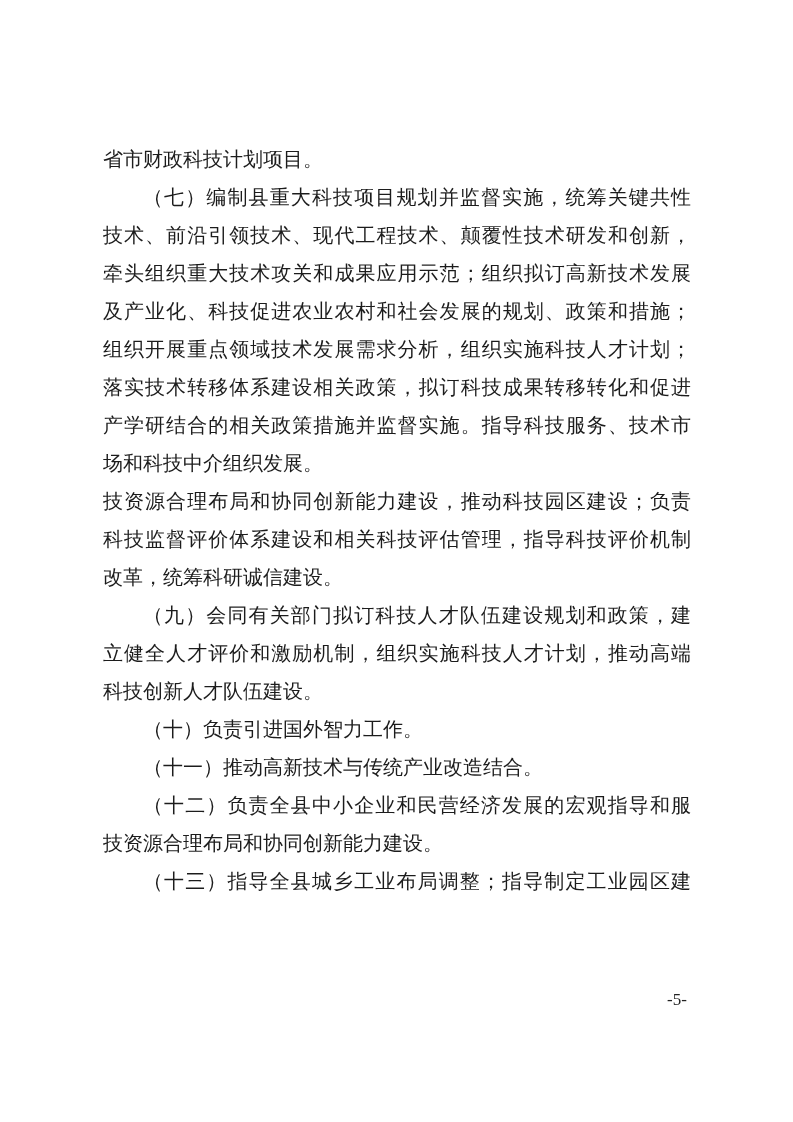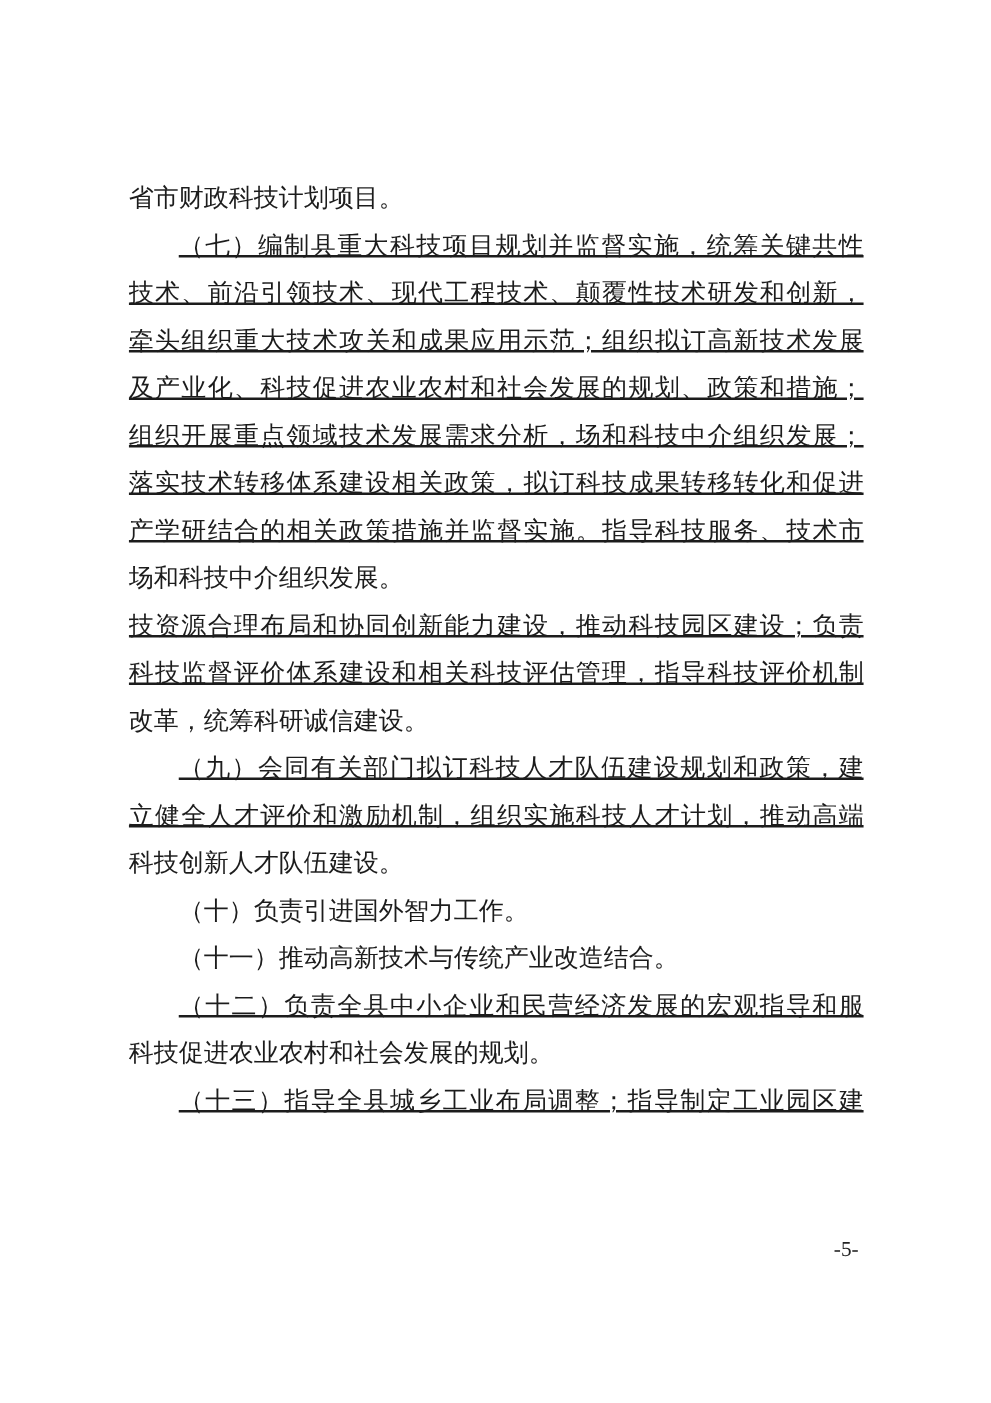--- a/index.html
+++ b/index.html
@@ -27,21 +27,20 @@
     line-height: 38px;
     font-size: 20px;
     white-space: nowrap;
     overflow: hidden;
     text-align: left;
   }
   .text-line.fill {
     white-space: normal;
     text-align: justify;
     text-align-last: justify;
-    text-decoration: underline;
   }
   .text-line.indent {
     text-indent: 2em;
   }
   .page-number {
     position: absolute;
     left: 652px;
     top: 990px;
     width: 50px;
     text-align: center;
@@ -54,30 +53,30 @@
 </head>
 <body>
 
 <div class="page">
   <div class="doc-body" id="doc-body">
       <div class="text-line">省市财政科技计划项目。</div>
       <div class="text-line fill indent">（七）编制县重大科技项目规划并监督实施，统筹关键共性</div>
       <div class="text-line fill">技术、前沿引领技术、现代工程技术、颠覆性技术研发和创新，</div>
       <div class="text-line fill">牵头组织重大技术攻关和成果应用示范；组织拟订高新技术发展</div>
       <div class="text-line fill">及产业化、科技促进农业农村和社会发展的规划、政策和措施；</div>
-      <div class="text-line fill">组织开展重点领域技术发展需求分析，场和科技中介组织发展；</div>
+      <div class="text-line fill">组织开展重点领域技术发展需求分析，组织实施科技人才计划；</div>
       <div class="text-line fill">落实技术转移体系建设相关政策，拟订科技成果转移转化和促进</div>
       <div class="text-line fill">产学研结合的相关政策措施并监督实施。指导科技服务、技术市</div>
       <div class="text-line">场和科技中介组织发展。</div>
       <div class="text-line fill">技资源合理布局和协同创新能力建设，推动科技园区建设；负责</div>
       <div class="text-line fill">科技监督评价体系建设和相关科技评估管理，指导科技评价机制</div>
       <div class="text-line">改革，统筹科研诚信建设。</div>
       <div class="text-line fill indent">（九）会同有关部门拟订科技人才队伍建设规划和政策，建</div>
       <div class="text-line fill">立健全人才评价和激励机制，组织实施科技人才计划，推动高端</div>
       <div class="text-line">科技创新人才队伍建设。</div>
       <div class="text-line indent">（十）负责引进国外智力工作。</div>
       <div class="text-line indent">（十一）推动高新技术与传统产业改造结合。</div>
       <div class="text-line fill indent">（十二）负责全县中小企业和民营经济发展的宏观指导和服</div>
-      <div class="text-line">科技促进农业农村和社会发展的规划。</div>
+      <div class="text-line">技资源合理布局和协同创新能力建设。</div>
       <div class="text-line fill indent">（十三）指导全县城乡工业布局调整；指导制定工业园区建</div>
     </div>
   <div class="page-number">-5-</div>
 </div>
 
 </body></html>

